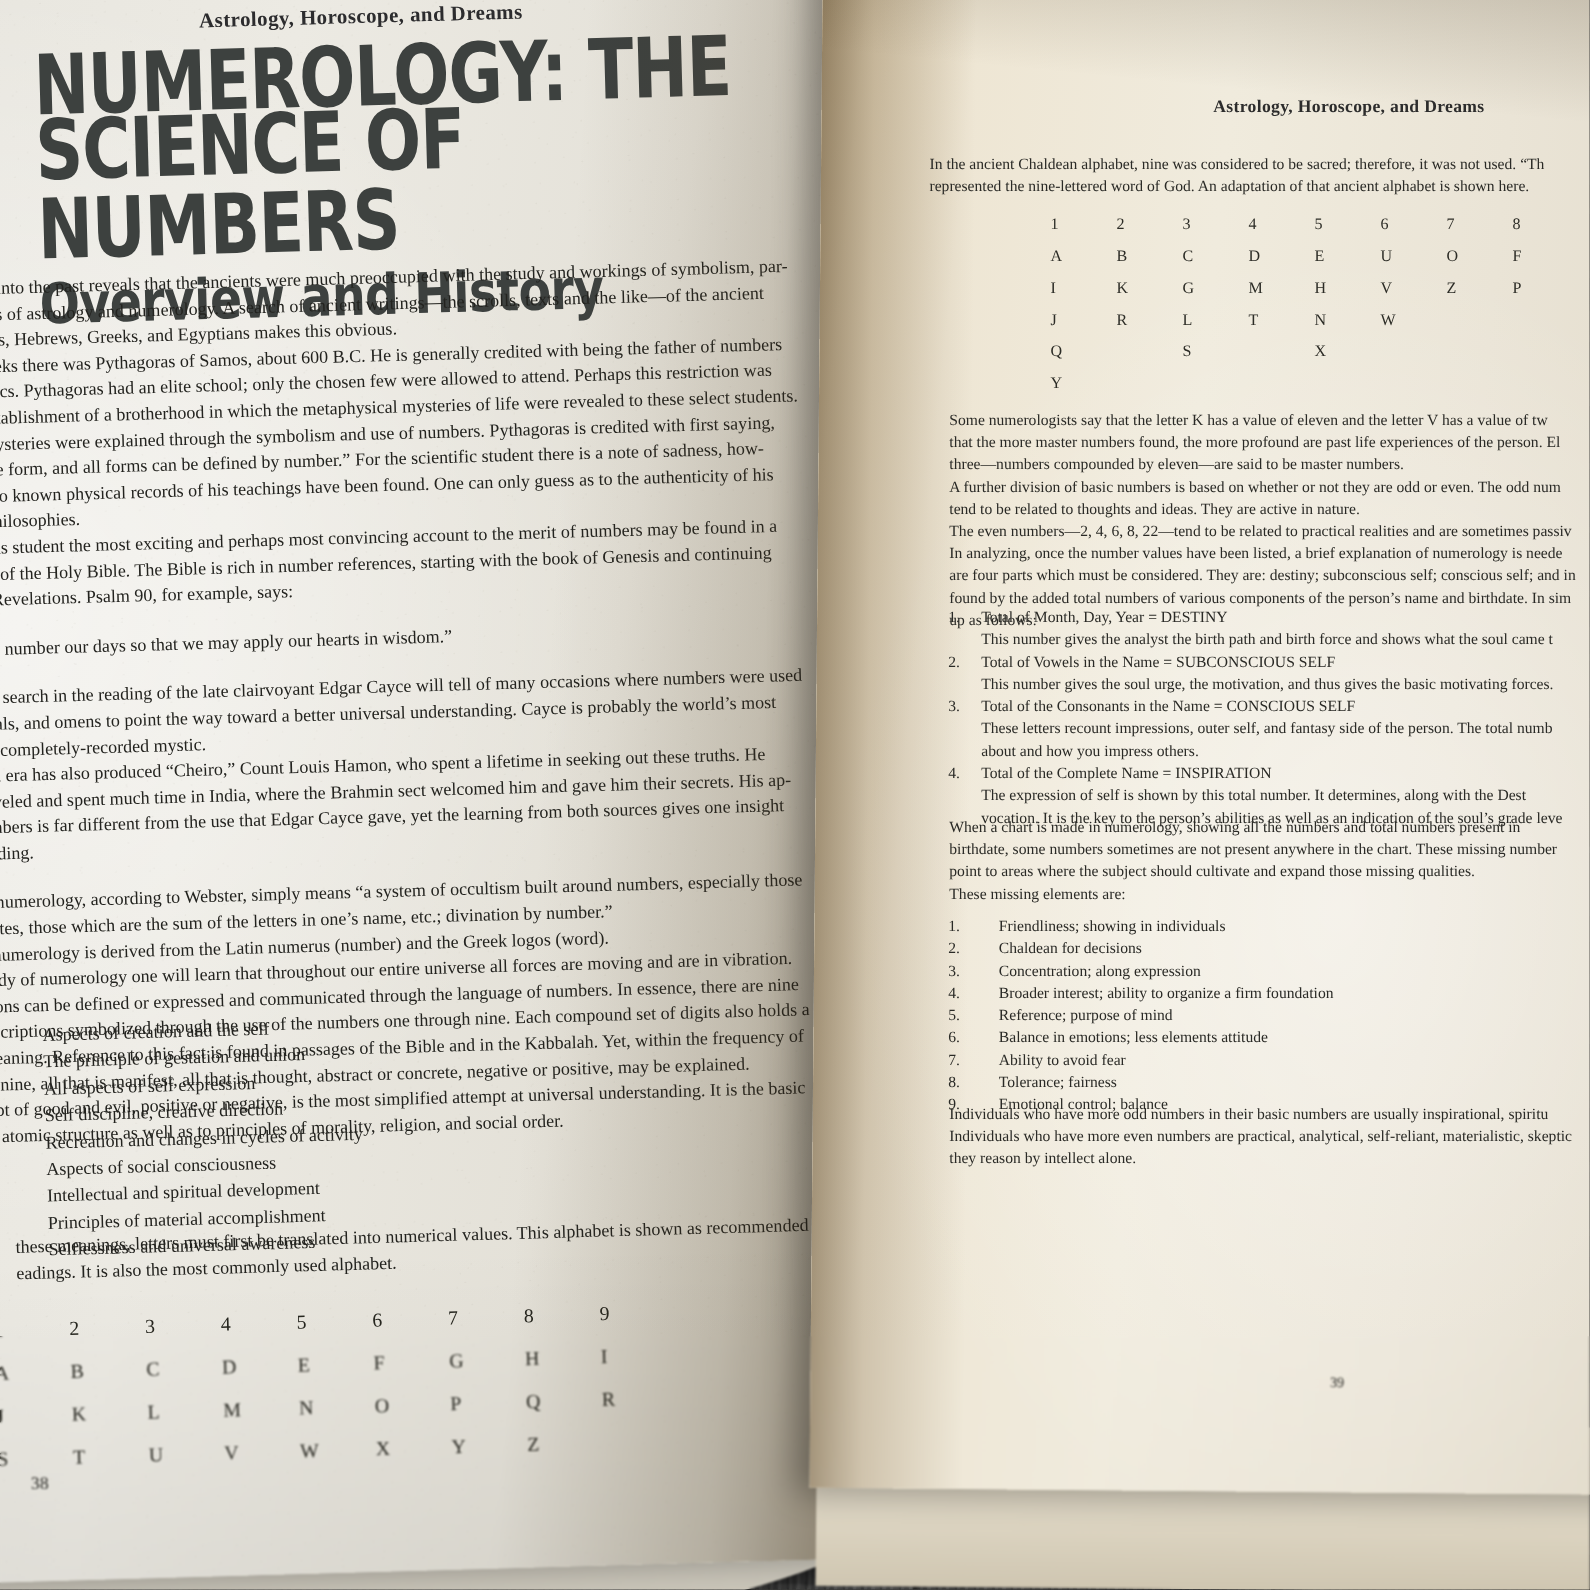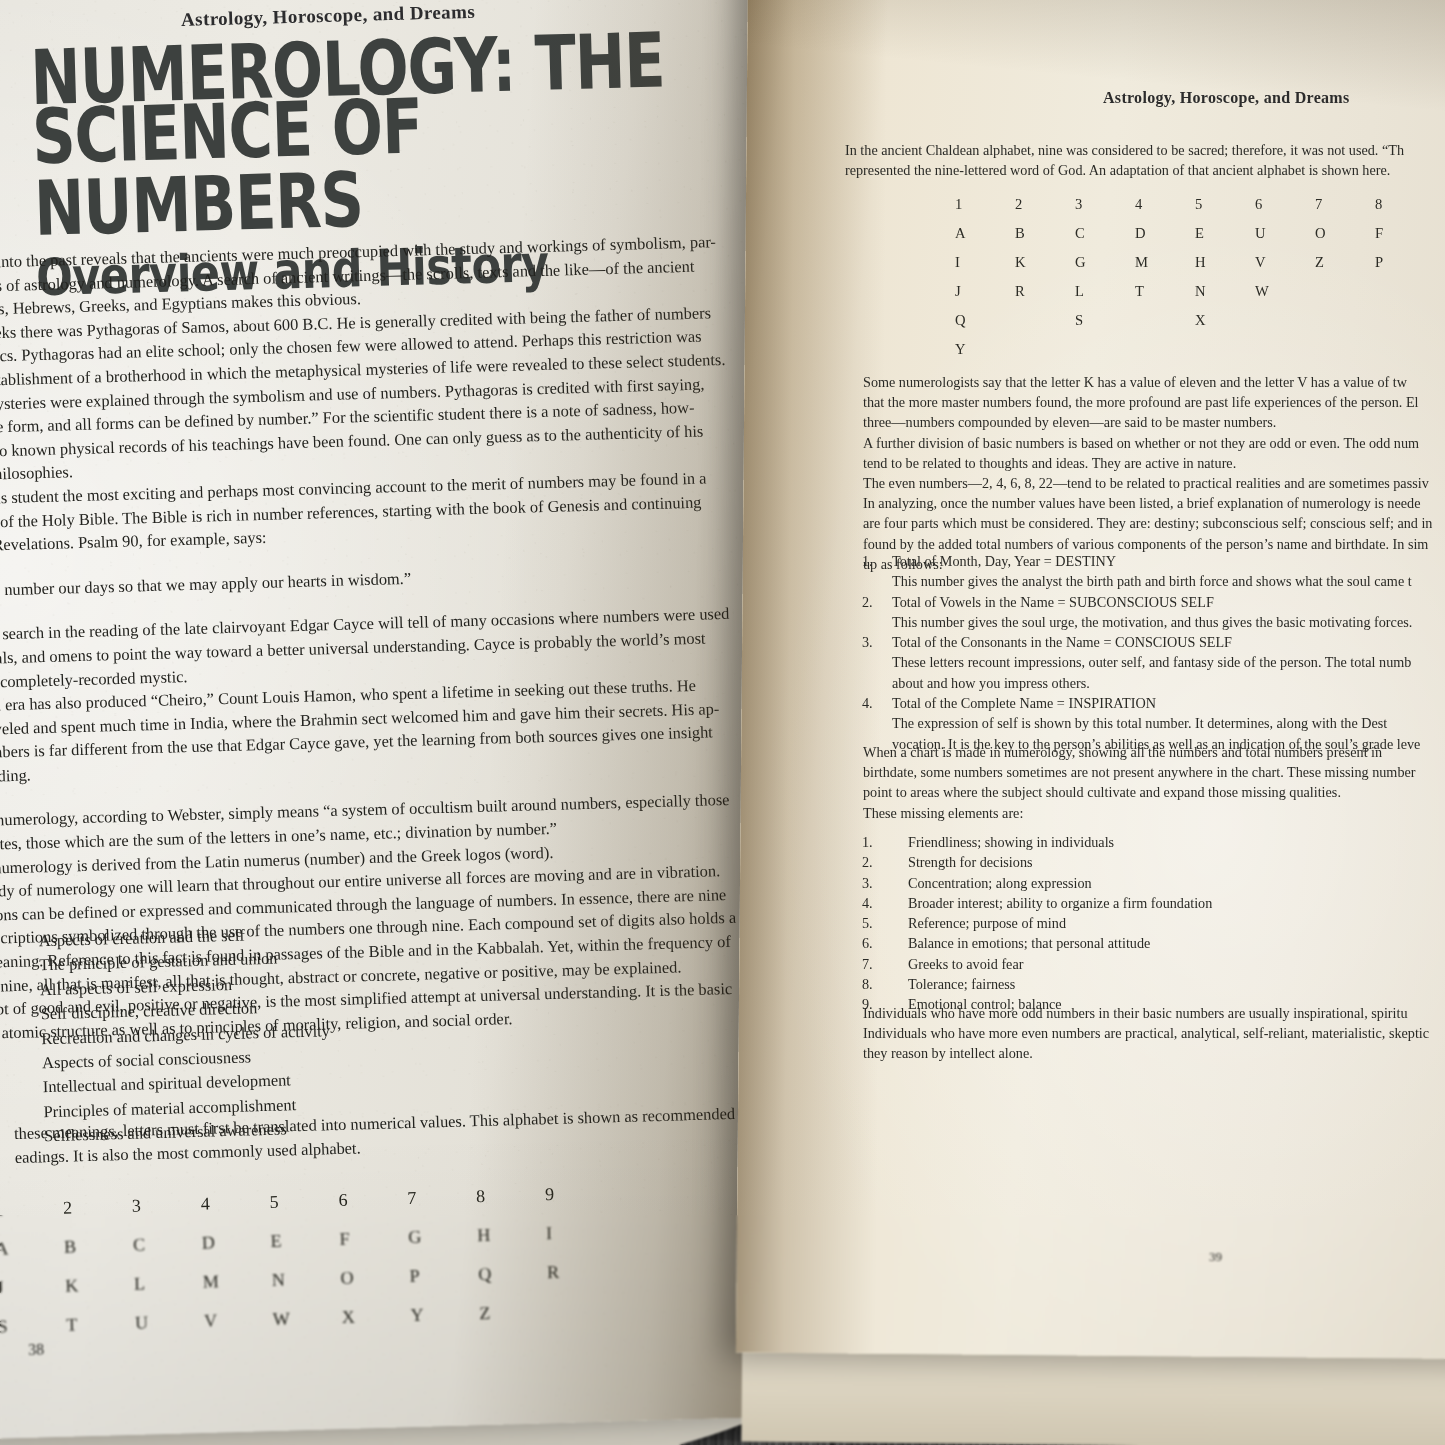--- a/index.html
+++ b/index.html
@@ -655,41 +655,41 @@
       <p>These missing elements are:</p>
     </div>
 
     <div class="misslist">
       <div class="li">
         <span class="n">1.</span>
         <span>Friendliness; showing in individuals</span>
       </div>
       <div class="li">
         <span class="n">2.</span>
-        <span>Strength for decisions</span>
+        <span>Chaldean for decisions</span>
       </div>
       <div class="li">
         <span class="n">3.</span>
         <span>Concentration; along expression</span>
       </div>
       <div class="li">
         <span class="n">4.</span>
         <span>Broader interest; ability to organize a firm foundation</span>
       </div>
       <div class="li">
         <span class="n">5.</span>
         <span>Reference; purpose of mind</span>
       </div>
       <div class="li">
         <span class="n">6.</span>
-        <span>Balance in emotions; that personal attitude</span>
+        <span>Balance in emotions; less elements attitude</span>
       </div>
       <div class="li">
         <span class="n">7.</span>
-        <span>Greeks to avoid fear</span>
+        <span>Ability to avoid fear</span>
       </div>
       <div class="li">
         <span class="n">8.</span>
         <span>Tolerance; fairness</span>
       </div>
       <div class="li">
         <span class="n">9.</span>
         <span>Emotional control; balance</span>
       </div>
     </div>

